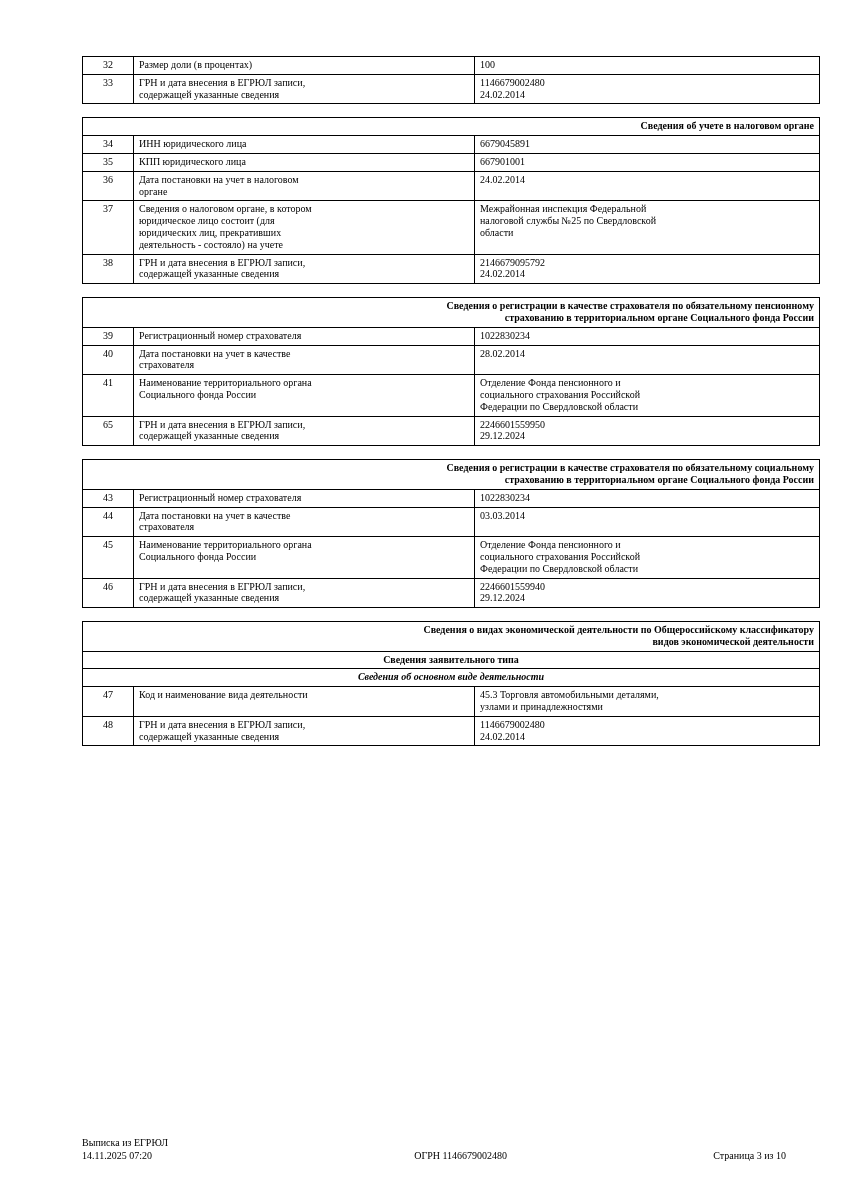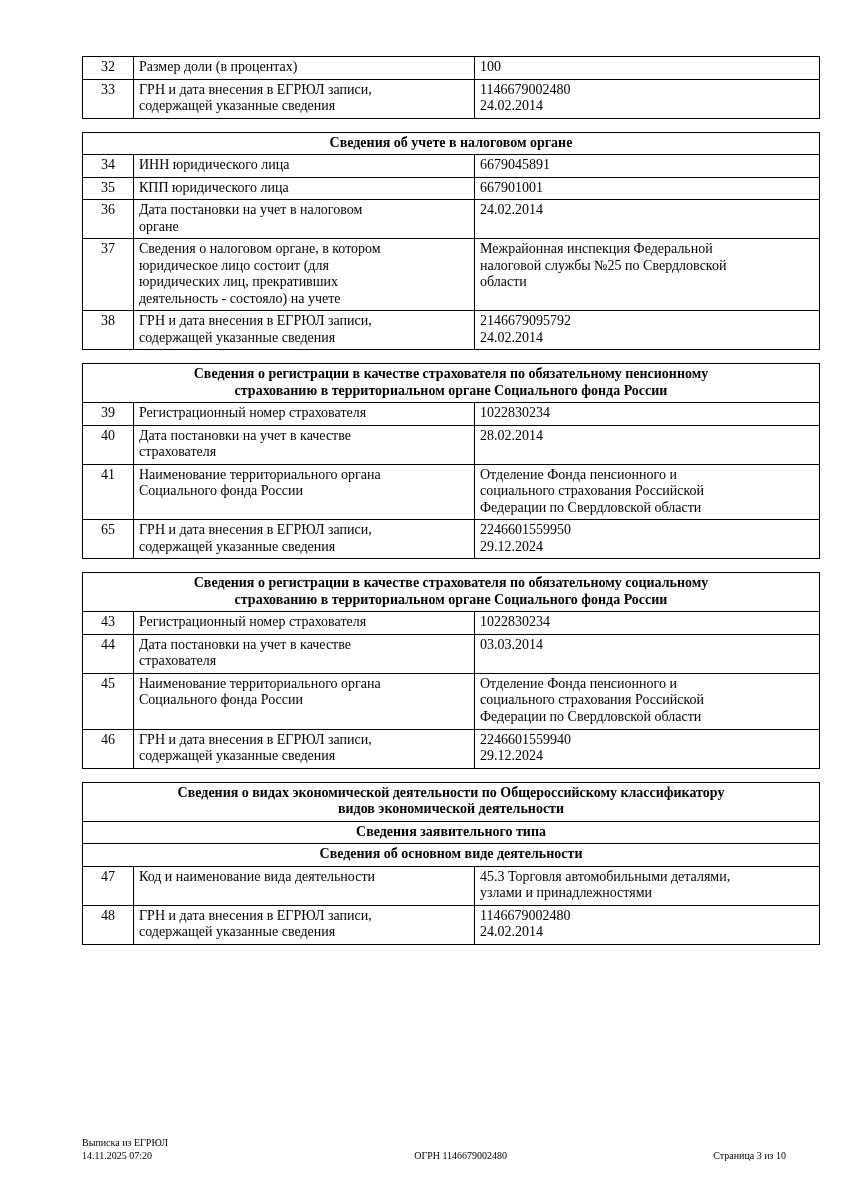--- a/index.html
+++ b/index.html
@@ -18,21 +18,21 @@
     position: relative;
     width: 848px;
     height: 1200px;
     box-sizing: border-box;
     padding: 56px 62px 0 82px;
   }
   table.doc {
     border-collapse: collapse;
     width: 704px;
     table-layout: fixed;
-    font-size: 14px;
+    font-size: 10px;
     line-height: 1.18;
   }
   table.doc td {
     border: 1px solid #000;
     padding: 2px 5px 3px 5px;
     vertical-align: top;
   }
   td.num {
     width: 40px;
     text-align: center;
@@ -44,33 +44,34 @@
   }
   td.value {
     width: 334px;
   }
   tr.spacer td {
     border: none;
     height: 13px;
     padding: 0;
   }
   td.section {
-    text-align: center;
+    text-align: right;
     font-weight: bold;
     padding: 2px 14px 3px 14px;
   }
   td.subsection {
     text-align: center;
     padding: 2px 14px 3px 14px;
   }
   td.subsection.bold {
     font-weight: bold;
   }
   td.subsection.italic-bold {
     font-weight: bold;
+    font-style: italic;
   }
   td.subsection.italic {
     font-style: italic;
   }
   .cellline {
     display: block;
     white-space: pre-wrap;
   }
   .footer {
     position: absolute;

